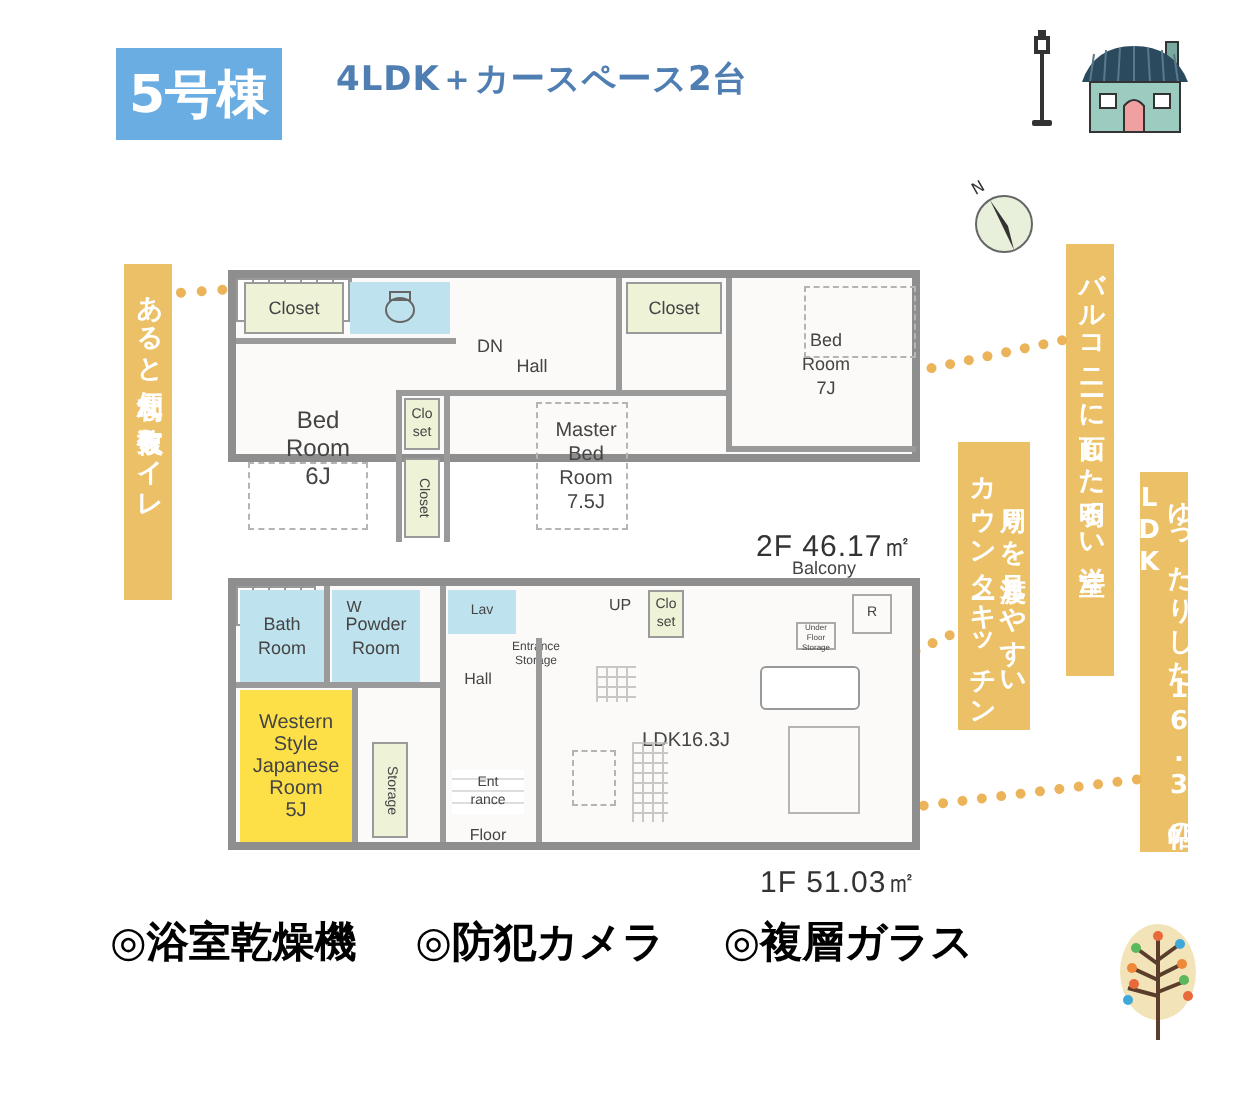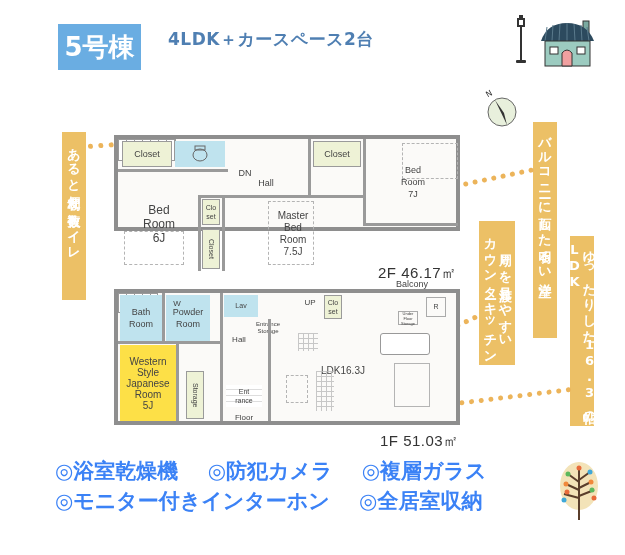--- a/index.html
+++ b/index.html
@@ -25,21 +25,21 @@
   .room.big { font-size: 12px; line-height: 14px; }
   .closet { background: #eef2d6; border: 1px solid #9a9a9a; }
   .wet { background: #bfe3ee; }
   .tatami { background: #fde047; }
   .stairs { background: repeating-linear-gradient(90deg, #fff 0 7px, #999 7px 8px); border: 1px solid #999; }
   .area-label { position: absolute; font-size: 15px; color: #333; font-family: "Liberation Sans", sans-serif; letter-spacing: 0.5px; }
   .furn { position: absolute; border: 1px dashed #b4b4b4; }
   .grid-furn { position: absolute; background-image: linear-gradient(#bbb 1px, transparent 1px), linear-gradient(90deg, #bbb 1px, transparent 1px); background-size: 5px 5px; opacity: .8; }
 
   
-  .features { position: absolute; left: 55px; top: 456px; font-size: 21px; color: #3b82f6; font-weight: bold; line-height: 30px; white-space: nowrap; }
+  .features { position: absolute; left: 55px; top: 456px; font-size: 21px; color: #000000; font-weight: bold; line-height: 30px; white-space: nowrap; }
   .feat-row span { margin-right: 22px; }
 </style>
 </head>
 <body>
 
 <div class="badge">5号棟</div>
 <div class="title">4LDK＋カースペース2台</div>
 
 <svg class="abs" style="left:513px;top:14px" width="16" height="52" viewBox="0 0 16 52">
   <rect x="4" y="4" width="8" height="9" fill="#333"></rect>
@@ -227,24 +227,20 @@
       </div>
   </div>
 </div>
 <div class="area-label" style="left:380px;top:432px;">1F 51.03㎡</div>
 
 <div class="features">
   <div class="feat-row">
     <span>◎浴室乾燥機</span>
     <span>◎防犯カメラ</span>
     <span>◎複層ガラス</span>
-  </div>
-  <div class="feat-row">
-    <span>◎モニター付きインターホン</span>
-    <span>◎全居室収納</span>
   </div>
 </div>
 
 <svg class="abs" style="left:556px;top:460px" width="46" height="62" viewBox="0 0 46 62">
   <ellipse cx="23" cy="26" rx="19" ry="24" fill="#f3e3b8"></ellipse>
   <path d="M22 60 L22 10 L24 10 L24 60 Z" fill="#5a3e2b"></path>
   <path d="M23 22 L12 14 M23 30 L10 24 M23 38 L8 34 M23 20 L34 12 M23 28 L35 22 M23 36 L38 30" stroke="#5a3e2b" stroke-width="2"></path>
   <circle cx="23" cy="8" r="2.5" fill="#e86a3a"></circle>
   <circle cx="12" cy="14" r="2.5" fill="#5cb85c"></circle>
   <circle cx="34" cy="12" r="2.5" fill="#3fa8d8"></circle>

